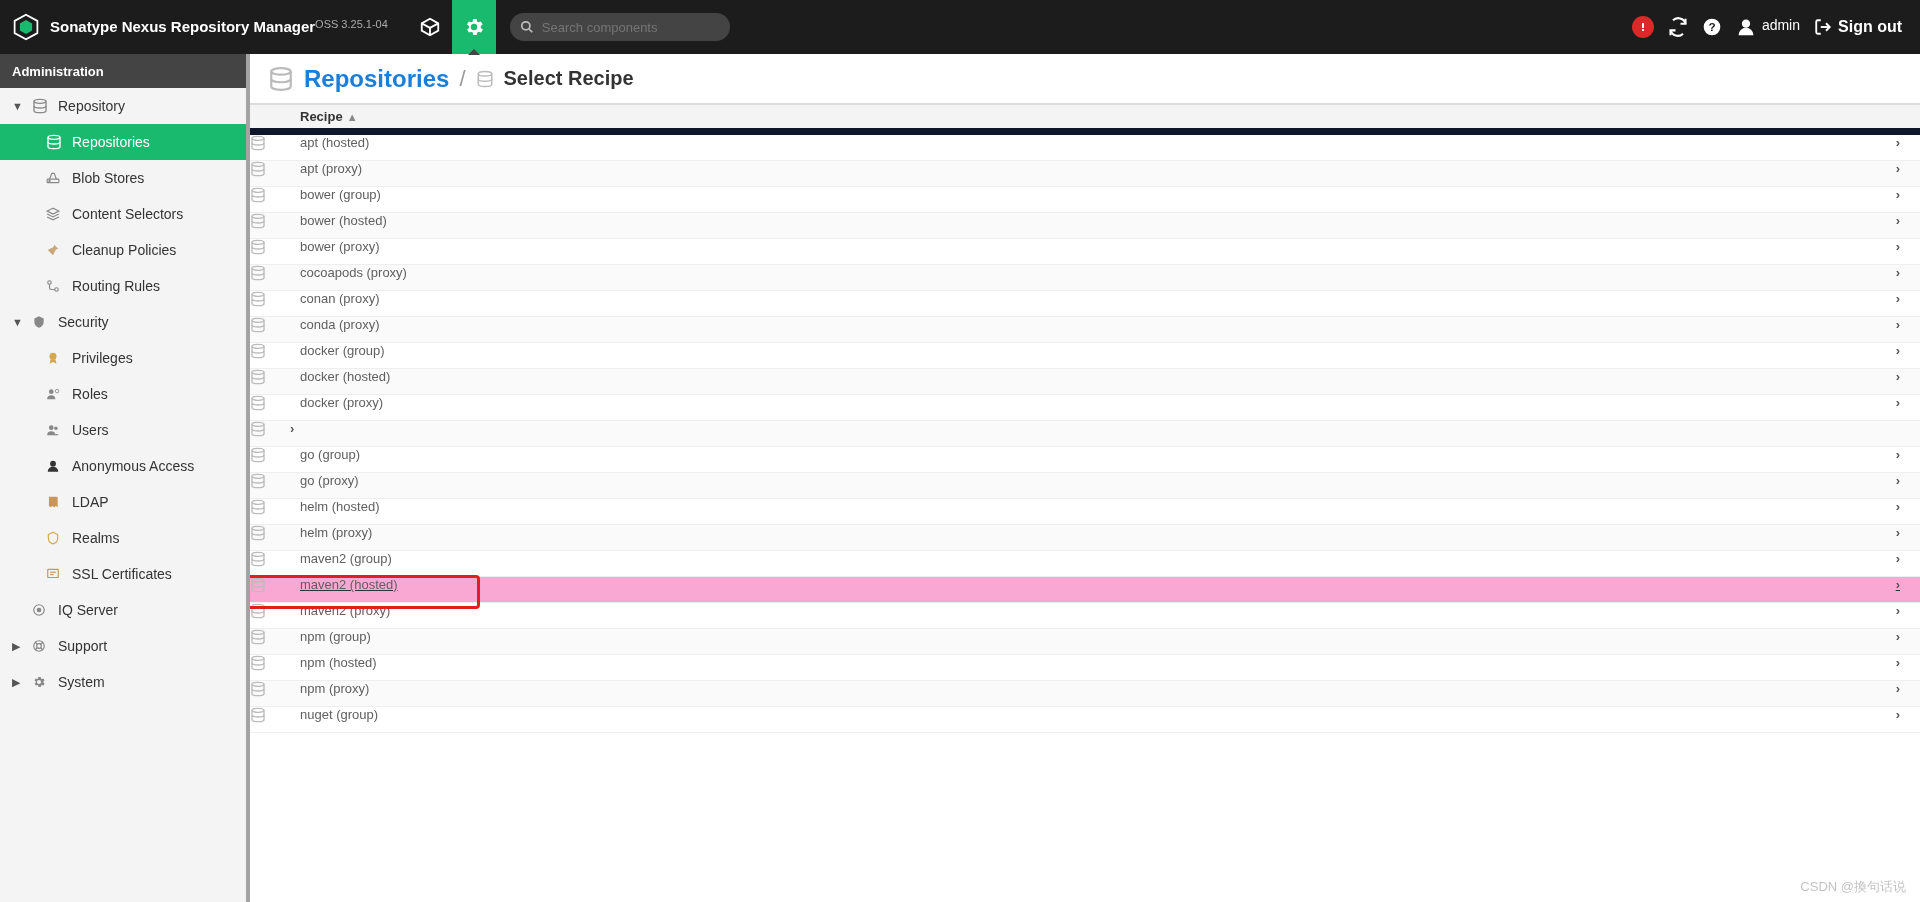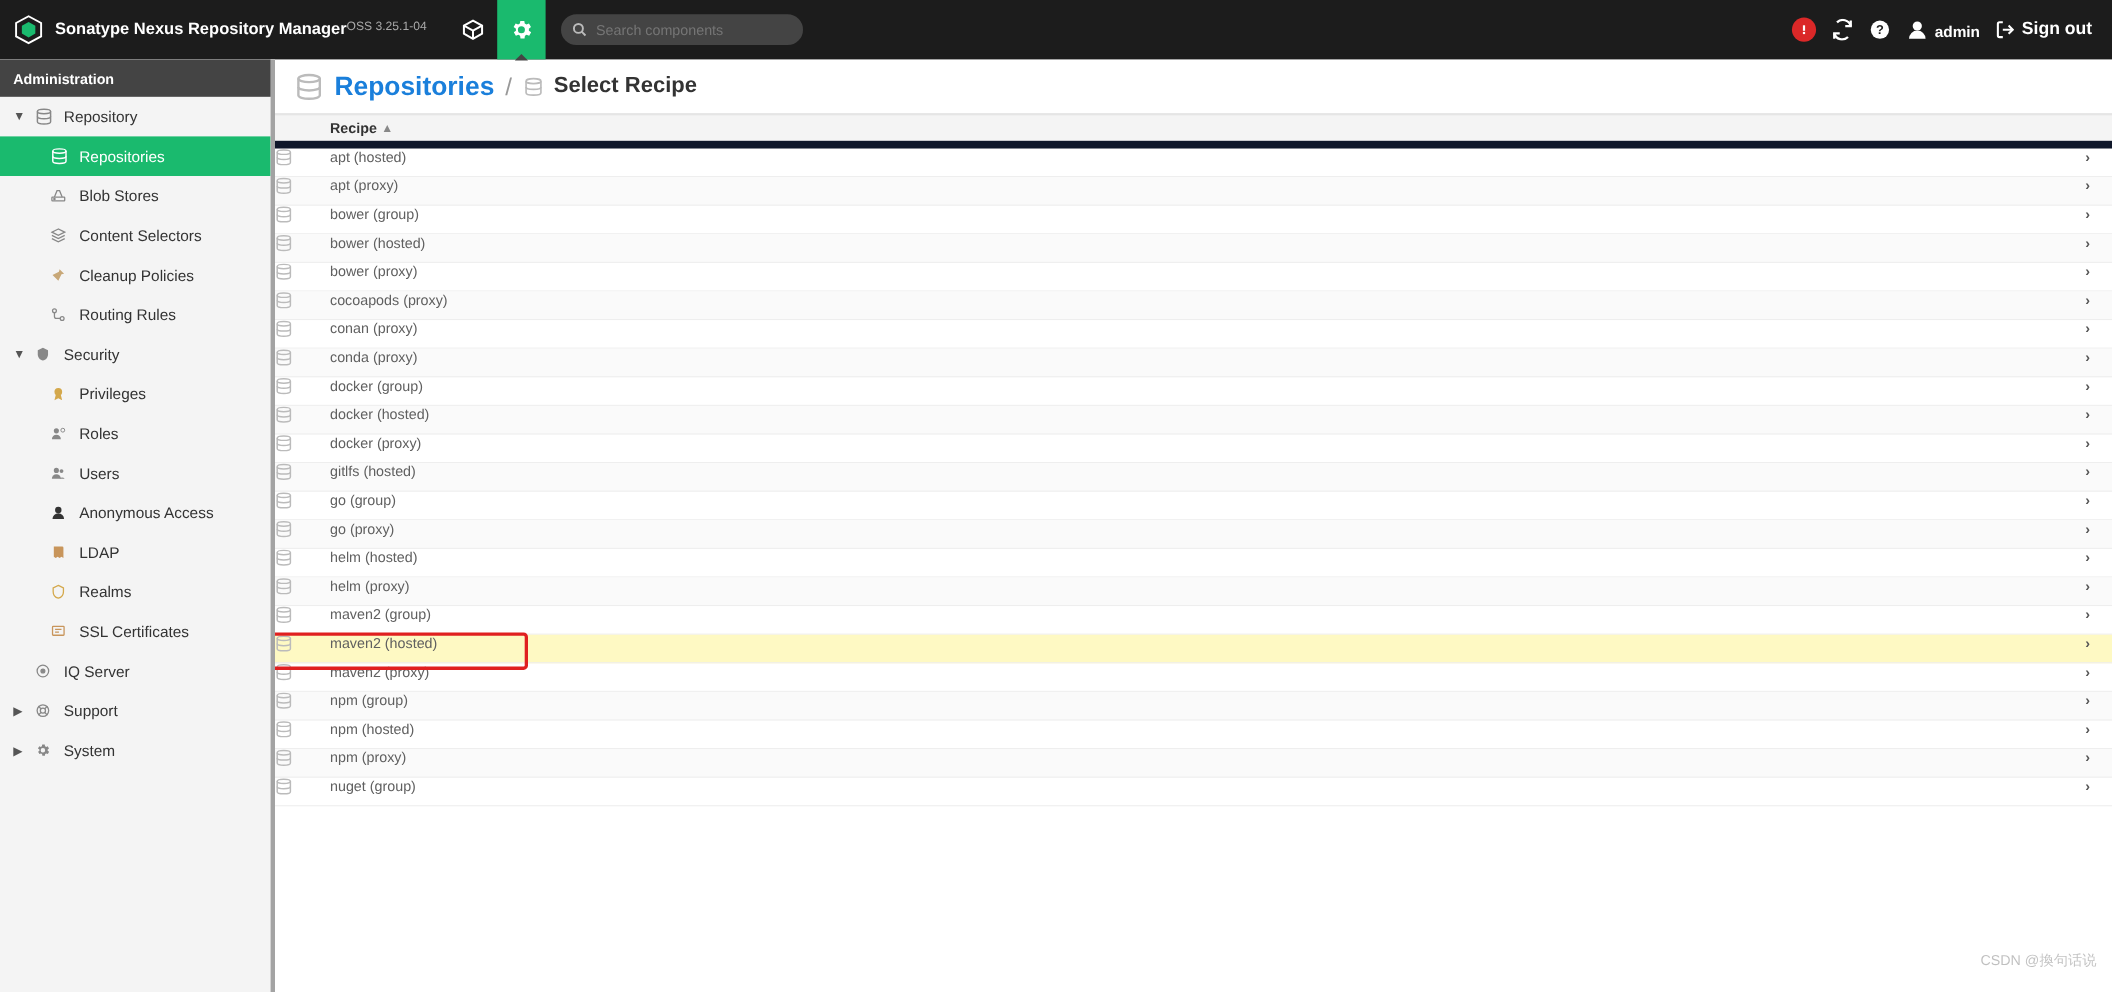--- a/index.html
+++ b/index.html
@@ -14,21 +14,21 @@
 .top-nav-btn { width: 44px; height: 100%; display: flex; align-items: center; justify-content: center; cursor: pointer; position: relative; }
 .top-nav-btn.active { background: #1aba6e; }
 .top-nav-btn.active::after { content:""; position:absolute; bottom:-1px; left:50%; transform:translateX(-50%); width:0; height:0; border-left:6px solid transparent; border-right:6px solid transparent; border-bottom:6px solid #444; }
 .search-wrap { margin-left: 14px; flex: 0 0 auto; }
 .search-input { width: 220px; height: 28px; background: #444; border: none; border-radius: 14px; padding: 0 14px 0 32px; color: #ddd; font-size: 13px; outline: none; }
 .search-box { position: relative; }
 .search-box .s-icon { position: absolute; left: 10px; top: 50%; transform: translateY(-50%); color: #bbb; }
 .top-right { margin-left: auto; display: flex; align-items: center; gap: 14px; padding-right: 18px; height: 100%; }
 .tr-icon { cursor: pointer; color: #fff; display:flex; align-items:center; }
 .alert-badge { width: 22px; height: 22px; border-radius: 50%; background: #db2828; display: flex; align-items: center; justify-content: center; font-size: 12px; font-weight: bold; }
-.user-pill { display: flex; align-items: flex-end; gap: 6px; font-size: 14px; font-weight: 700; cursor: pointer; }
+.user-pill { display: flex; align-items: flex-start; gap: 6px; font-size: 14px; font-weight: 400; cursor: pointer; }
 .signout { display: flex; align-items: center; gap: 6px; font-size: 16px; font-weight: 600; cursor: pointer; }
 .body-wrap { display: flex; height: calc(100vh - 54px); }
 .sidebar { width: 250px; background: #f4f4f4; border-right: 4px solid #a3a3a3; display: flex; flex-direction: column; }
 .sidebar-header { background: #444; color: #fff; height: 34px; display: flex; align-items: center; padding: 0 12px; font-size: 13px; font-weight: bold; }
 .sidebar-scroll { overflow-y: auto; flex: 1; }
 .tree-item { display: flex; align-items: center; height: 36px; padding: 0 10px 0 12px; cursor: pointer; color: #333; gap: 8px; font-size: 14px; }
 .tree-item .caret { width: 12px; color: #555; font-size: 11px; }
 .tree-item .ic { width: 18px; text-align: center; color: #666; }
 .tree-item.level2 { padding-left: 46px; }
 .tree-item.selected { background: #1aba6e; color: #fff; }
@@ -45,22 +45,22 @@
 .grid-head .hcell { padding: 0 10px; font-weight: 600; font-size: 13px; color: #333; display: flex; align-items: center; gap: 4px; }
 .hcell.icon-col { width: 40px; }
 .sort-arrow { color: #888; font-size: 11px; }
 .grid-row { display: flex; height: 26px; align-items: flex-start; border-bottom: 1px solid #eee; cursor: pointer; padding-right: 20px; }
 .grid-row:nth-child(even) { background: #fafafa; }
 .row-icon { width: 40px; text-align: center; color: #888; }
 .row-text { flex: 1; padding: 0 10px; color: #606060; font-size: 13px; }
 .row-chev { color: #555; font-size: 13px; font-weight: bold; }
 .highlight-box { position: relative; }
 .highlight-box::before { content:""; position:absolute; left:-6px; top:-2px; width: 230px; height: 28px; border: 3px solid #e02020; border-radius: 4px; pointer-events: none; }
-.grid-row.highlight-box { background: #fef9c3; }
-.watermark { position: fixed; bottom: 20px; right: 14px; color: rgba(0,0,0,0.25); font-size: 13px; pointer-events:none; }
+.grid-row.highlight-box { background: #f9a8d4; text-decoration: underline; }
+.watermark { position: fixed; bottom: 6px; right: 14px; color: rgba(0,0,0,0.25); font-size: 13px; pointer-events:none; }
 svg { display: block; }
 </style>
 </head>
 <body>
 
 <div class="topbar">
   <div class="logo-area">
     <span class="logo-icon">
       <svg viewBox="0 0 32 32" width="28" height="28">
           <polygon points="16,2 29,9 29,23 16,30 3,23 3,9" fill="none" stroke="#fff" stroke-width="2"></polygon>
@@ -462,21 +462,20 @@
             <span class="row-chev">›</span>
           </div>
           <div class="grid-row">
             <span class="row-icon">
               <svg width="16" height="16" viewBox="0 0 24 24" fill="none" stroke="#bbb" stroke-width="2">
                 <ellipse cx="12" cy="5" rx="9" ry="3"></ellipse>
                 <path d="M3 5v14c0 1.7 4 3 9 3s9-1.3 9-3V5"></path>
                 <path d="M3 12c0 1.7 4 3 9 3s9-1.3 9-3"></path>
               </svg>
             </span>
-            <span class="row-text">gitlfs (hosted)</span>
             <span class="row-chev">›</span>
           </div>
           <div class="grid-row">
             <span class="row-icon">
               <svg width="16" height="16" viewBox="0 0 24 24" fill="none" stroke="#bbb" stroke-width="2">
                 <ellipse cx="12" cy="5" rx="9" ry="3"></ellipse>
                 <path d="M3 5v14c0 1.7 4 3 9 3s9-1.3 9-3V5"></path>
                 <path d="M3 12c0 1.7 4 3 9 3s9-1.3 9-3"></path>
               </svg>
             </span>

